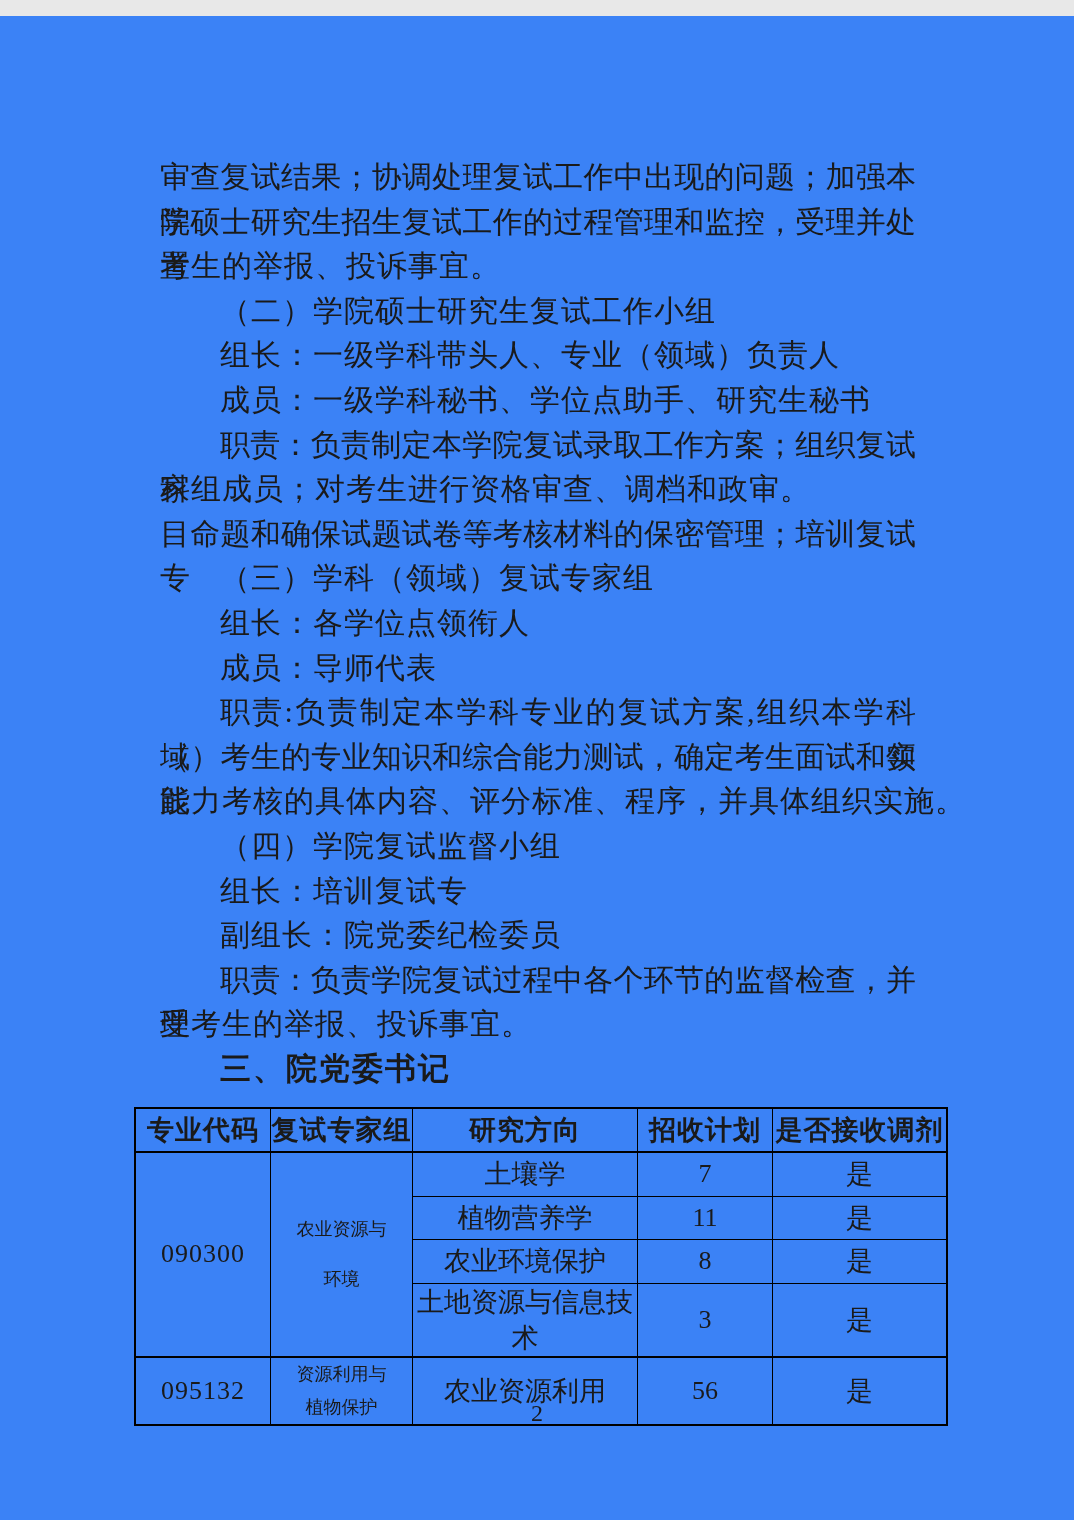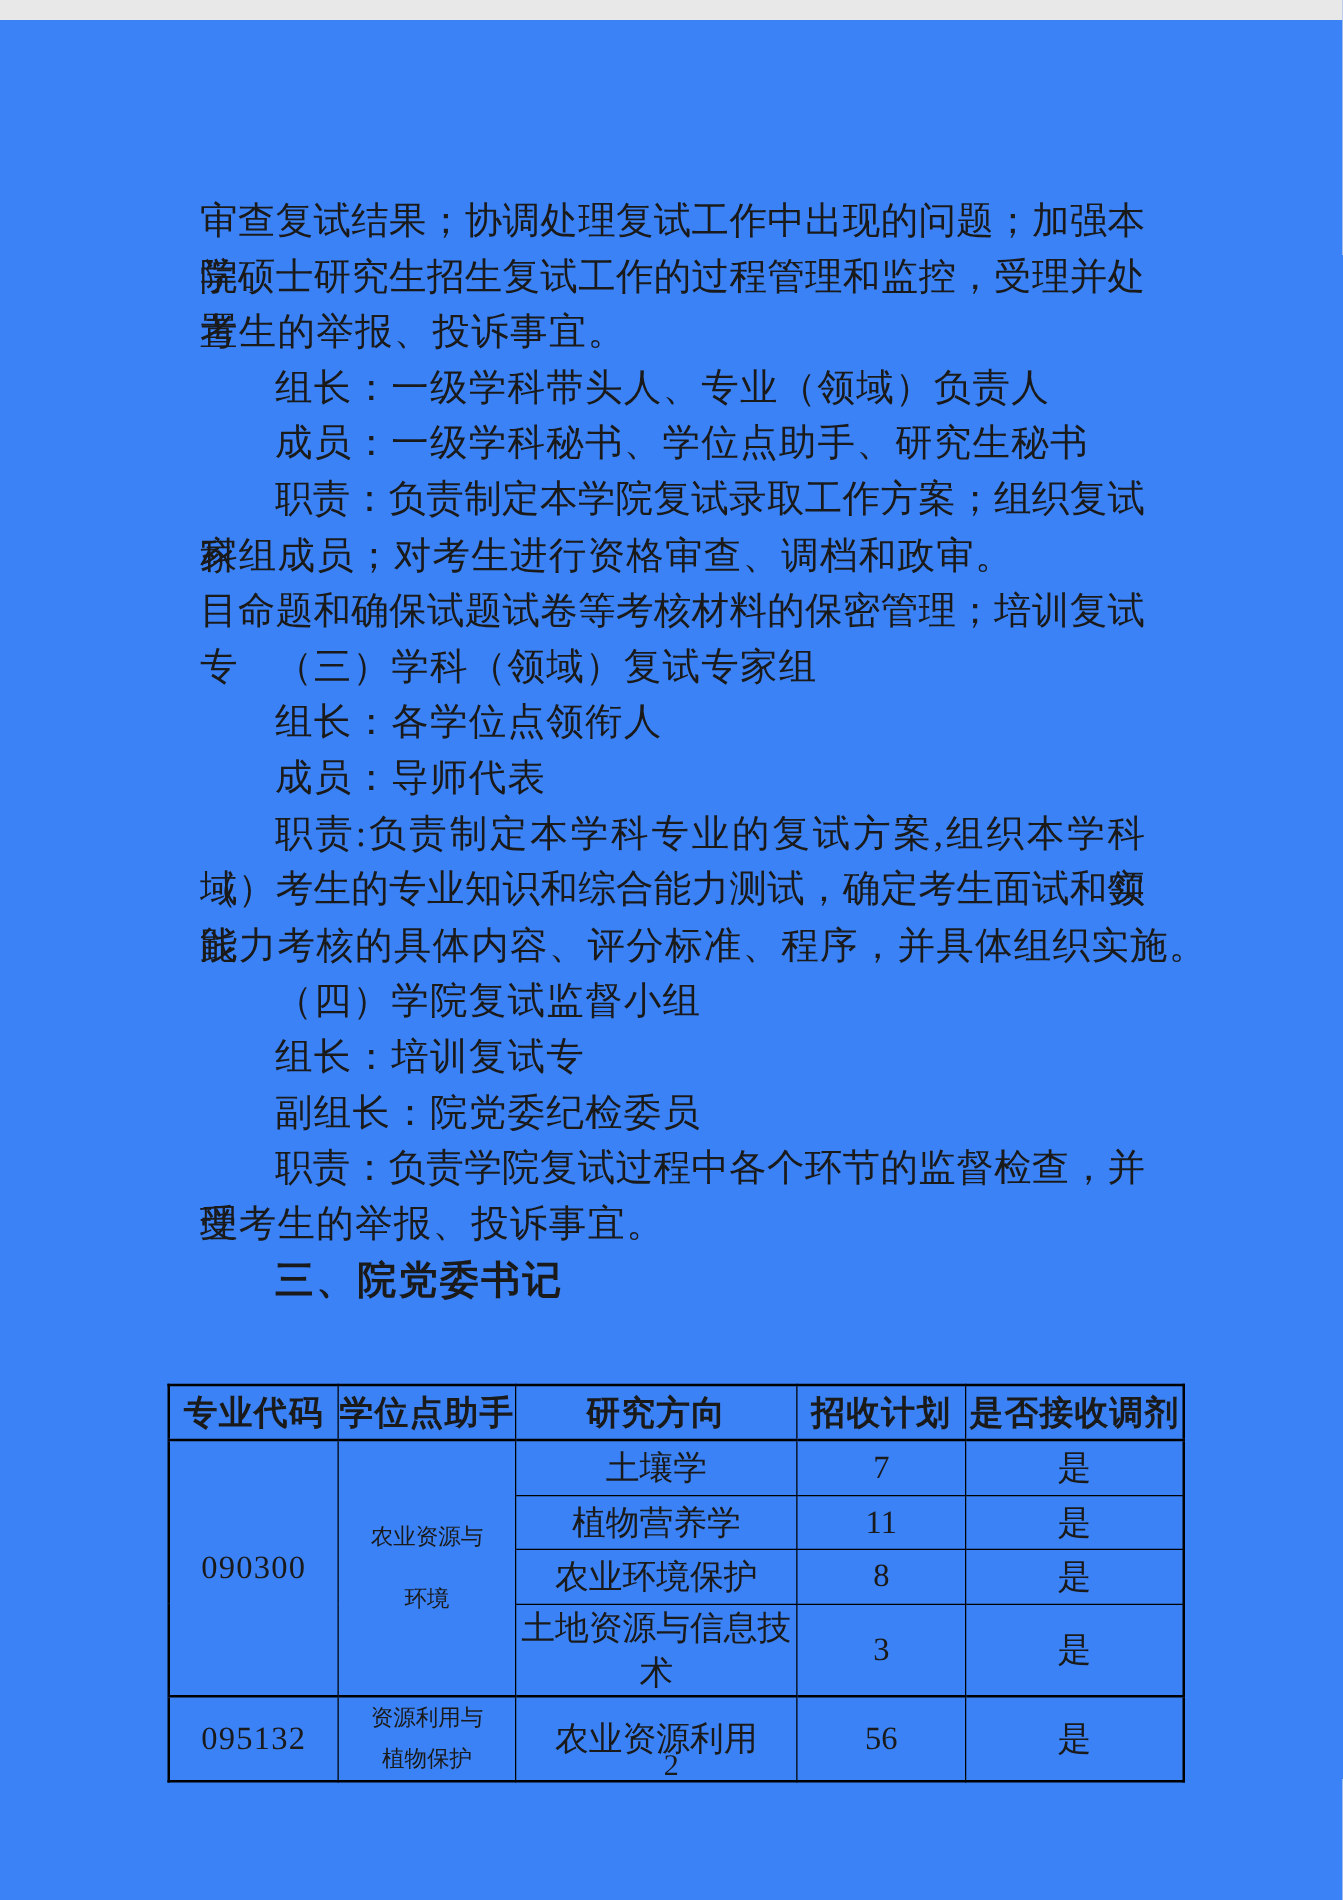--- a/index.html
+++ b/index.html
@@ -89,20 +89,21 @@
 </style>
 </head>
 <body>
 
 <div class="page">
 
   <div class="text-block">
       <div class="line full">审查复试结果；协调处理复试工作中出现的问题；加强本学</div>
       <div class="line full">院硕士研究生招生复试工作的过程管理和监控，受理并处置</div>
       <div class="line">考生的举报、投诉事宜。</div>
+      <div class="line indent">（二）学院硕士研究生复试工作小组</div>
       <div class="line indent">组长：一级学科带头人、专业（领域）负责人</div>
       <div class="line indent">成员：一级学科秘书、学位点助手、研究生秘书</div>
       <div class="line indent full">职责：负责制定本学院复试录取工作方案；组织复试科</div>
       <div class="line">家组成员；对考生进行资格审查、调档和政审。</div>
       <div class="line full">目命题和确保试题试卷等考核材料的保密管理；培训复试专</div>
       <div class="line indent">（三）学科（领域）复试专家组</div>
       <div class="line indent">组长：各学位点领衔人</div>
       <div class="line indent">成员：导师代表</div>
       <div class="line indent full">职责:负责制定本学科专业的复试方案,组织本学科（领</div>
       <div class="line full">域）考生的专业知识和综合能力测试，确定考生面试和实践</div>
@@ -112,21 +113,21 @@
       <div class="line indent">副组长：院党委纪检委员</div>
       <div class="line indent full">职责：负责学院复试过程中各个环节的监督检查，并受</div>
       <div class="line">理考生的举报、投诉事宜。</div>
       <div class="line indent bold">三、院党委书记</div>
     </div>
 
   <table class="plan-table">
     <thead>
         <tr>
           <th style="width: 134px;"><span class="hdr-main">专业代码</span></th>
-          <th style="width: 141px;"><span class="hdr-main">学位点助手</span></th>
+          <th style="width: 141px;"><span class="hdr-main">复试专家组</span></th>
           <th style="width: 224px;"><span class="hdr-main">研究</span><span class="hdr-rest">方向</span></th>
           <th style="width: 134px;"><span class="hdr-main">招收</span><span class="hdr-rest">计划</span></th>
           <th style="width: 173px;"><span class="hdr-main">是否接收</span><span class="hdr-rest">调剂</span></th>
         </tr>
       </thead>
     <tbody>
         <tr>
           <td rowspan="4" class="code-cell">090300</td>
           <td rowspan="4" class="name-cell">
             <div class="name-line">农业资源与</div>

